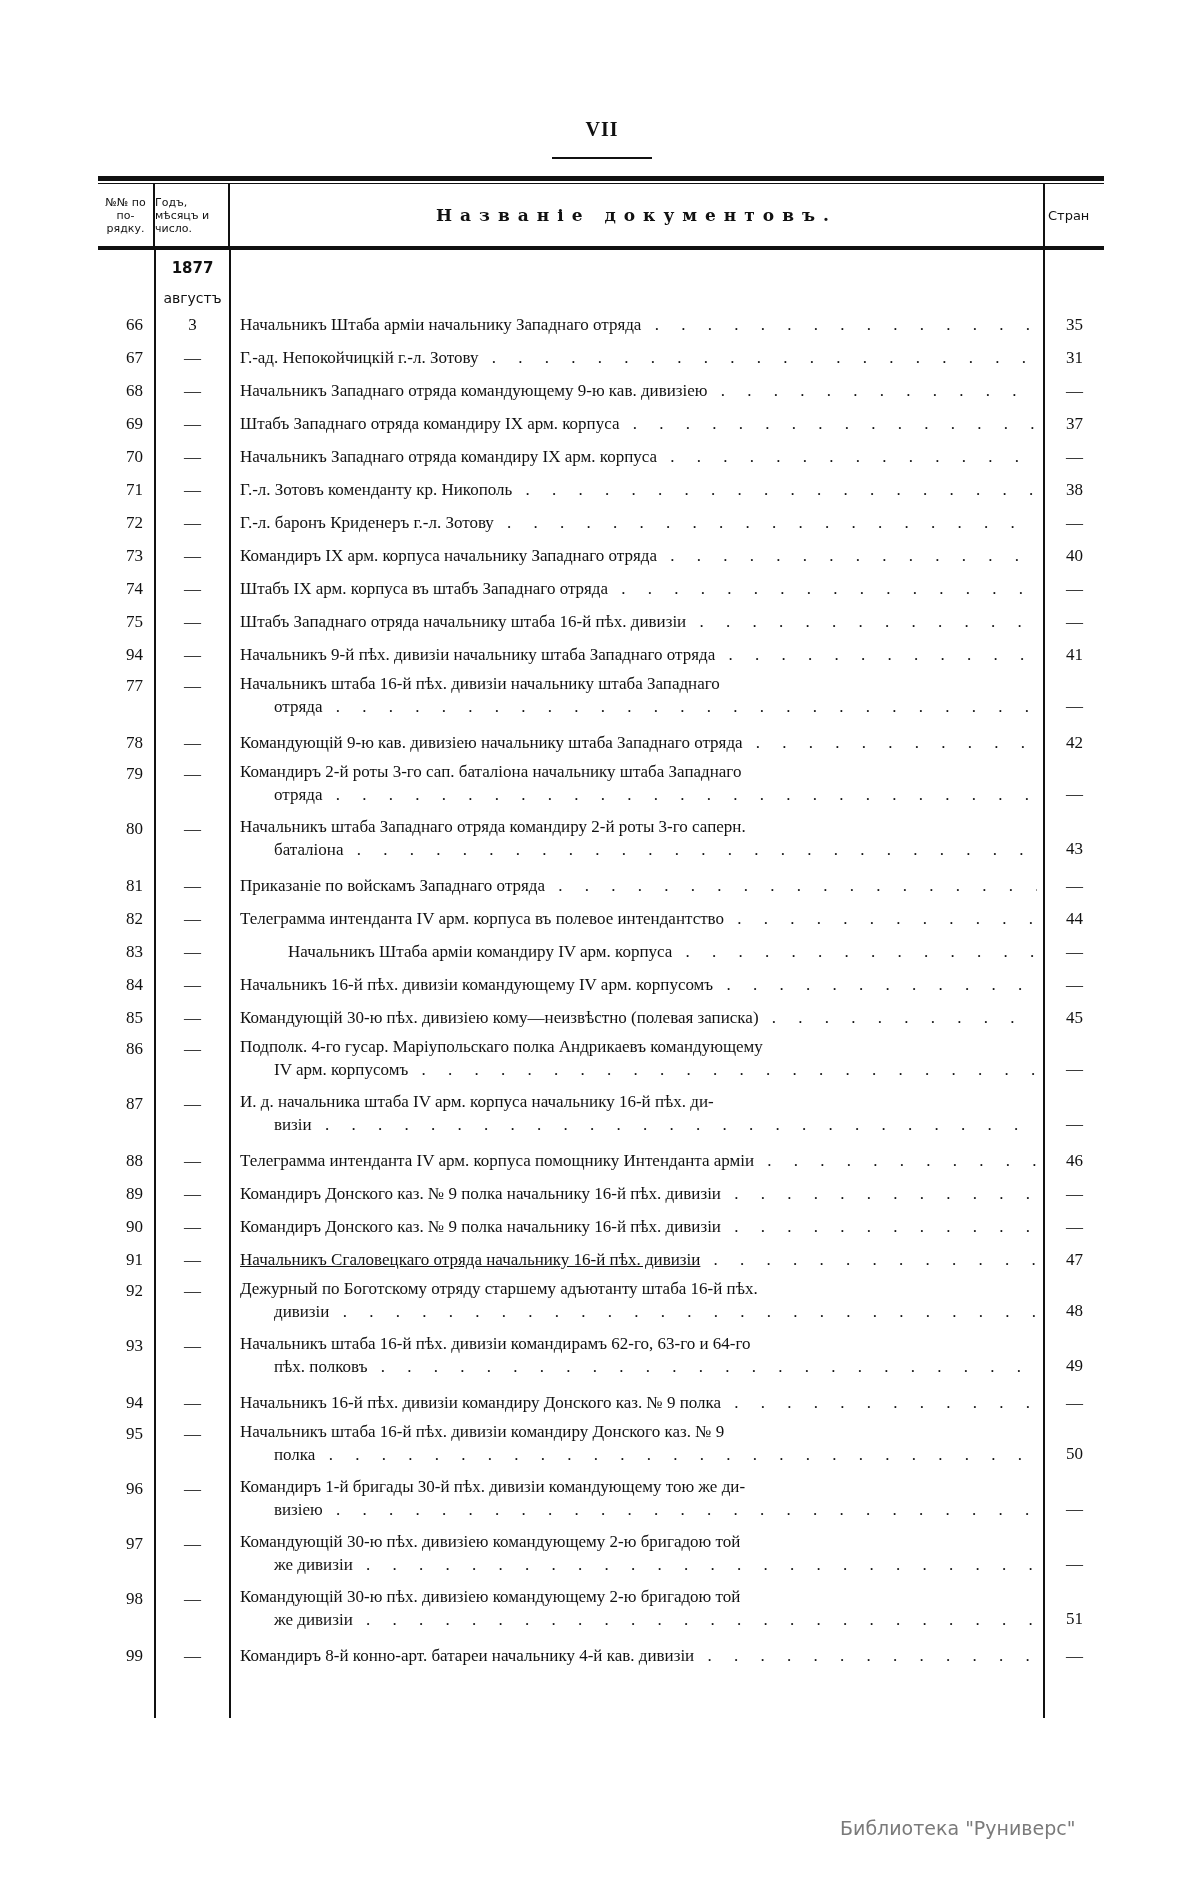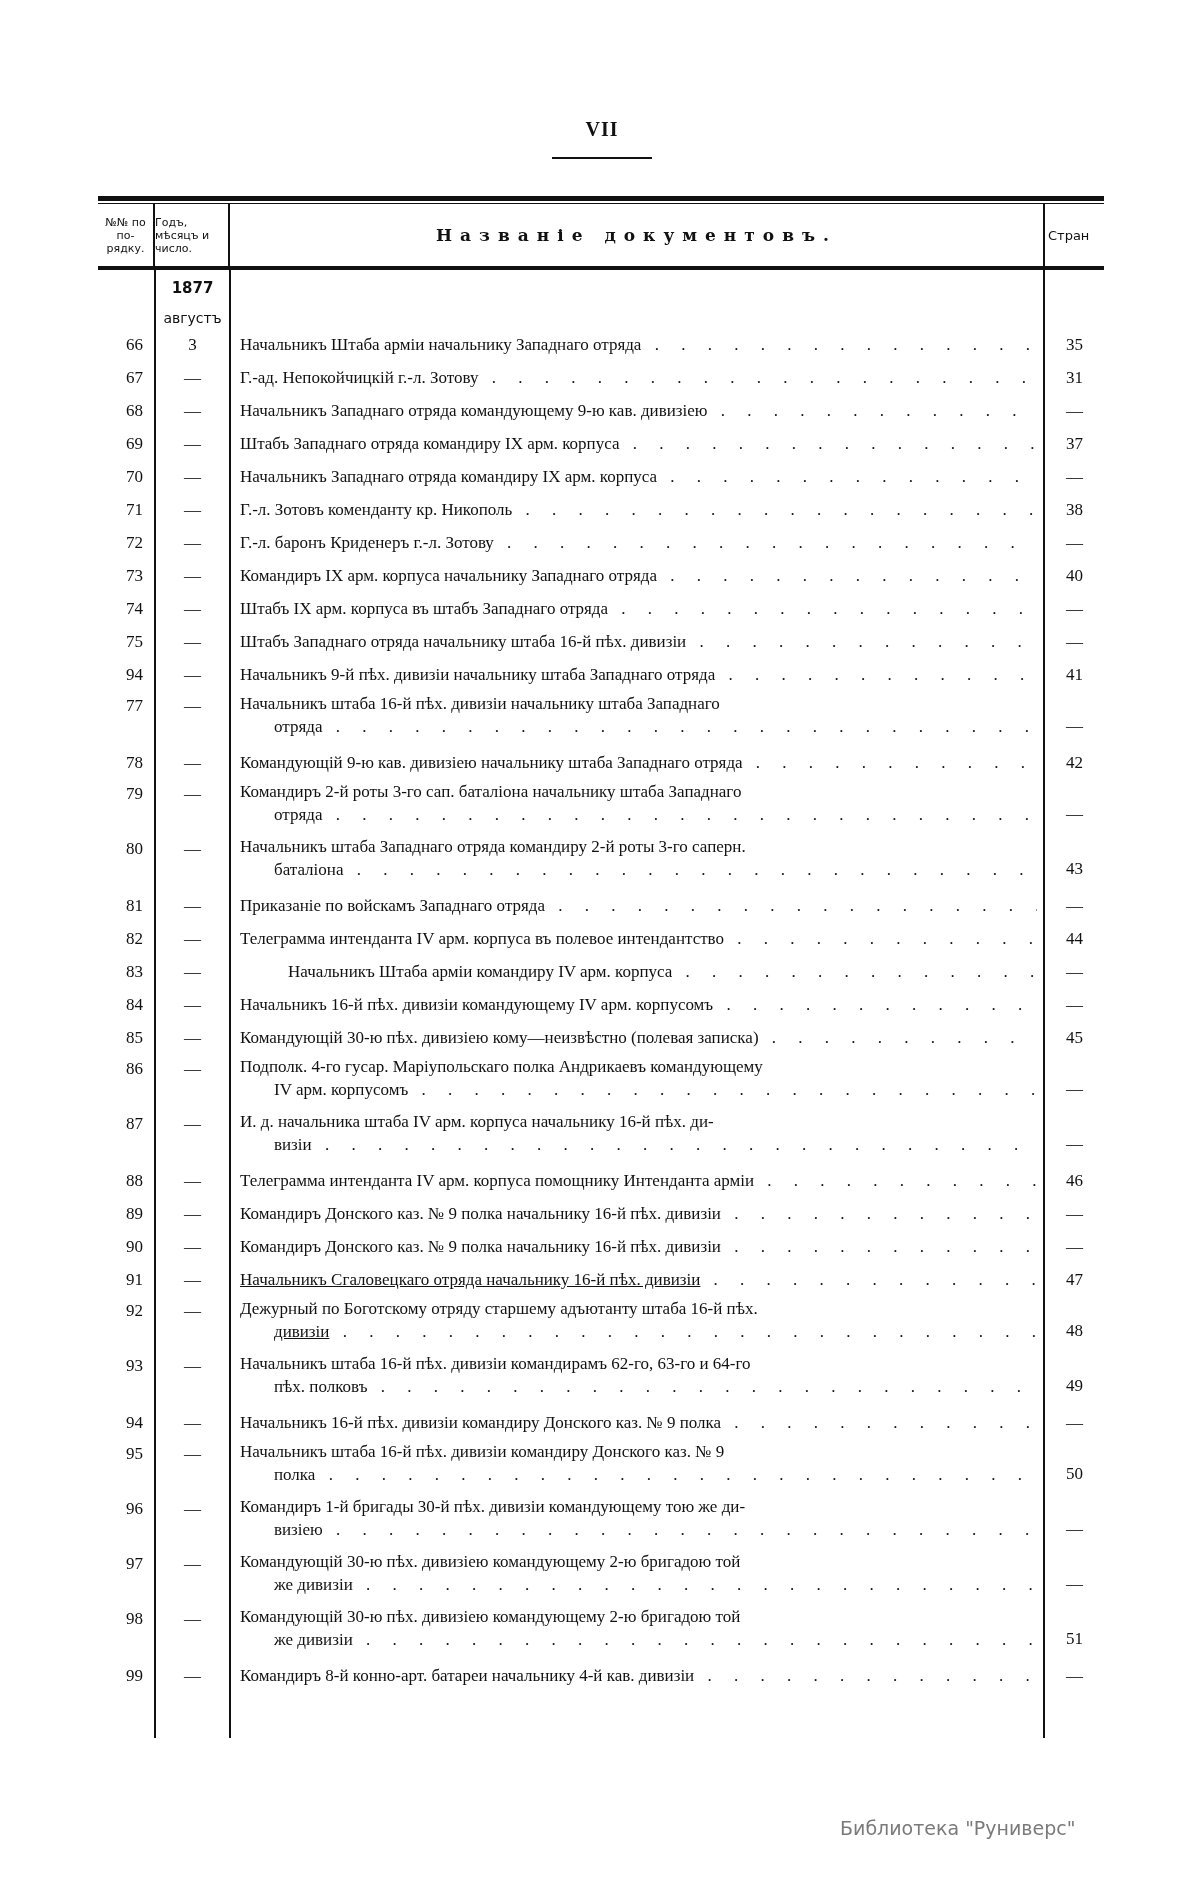--- a/index.html
+++ b/index.html
@@ -7,21 +7,21 @@
     width: 1200px; height: 1879px; position: relative; overflow: hidden;
     font-family: "Liberation Serif", "DejaVu Serif", serif; color: #111;
   }
   .page-number {
     position: absolute; top: 118px; left: 552px; width: 100px; text-align: center;
     font-size: 20px; font-weight: bold; letter-spacing: 1px;
   }
   .page-rule {
     position: absolute; top: 157px; left: 552px; width: 100px; height: 2px; background: #111;
   }
-  .table-wrap { position: absolute; left: 98px; top: 196px; width: 1006px; }
+  .table-wrap { position: absolute; left: 98px; top: 176px; width: 1006px; }
   .rule-top-thick { height: 5px; background: #111; }
   .rule-top-thin { height: 1px; background: #111; margin-top: 2px; }
   .header {
     display: flex; height: 62px; position: relative;
   }
   .col-num { width: 57px; }
   .col-date { width: 75px; }
   .col-title { width: 815px; }
   .col-page { width: 59px; }
   .header .cell { box-sizing: border-box; display: flex; align-items: center; }
@@ -306,21 +306,21 @@
           <div class="col-title">
             <div class="title-line title-l1"><div class="" style="display: inline; text-decoration: underline;">Начальникъ Сгаловецкаго отряда начальнику 16-й пѣх. дивизіи</div><span class="leader"> . . . . . . . . . . . . . . . . . . . . . . . . . . . . . . . . . . . . . . .</span></div>
           </div>
           <div class="col-page">47</div>
         </div>
         <div class="row double">
           <div class="col-num">92</div>
           <div class="col-date">—</div>
           <div class="col-title">
             <div class="title-line title-l1"><div class="" style="display: inline;">Дежурный по Боготскому отряду старшему адъютанту штаба 16-й пѣх.</div></div>
-            <div class="title-line title-l2"><div class="" style="display: inline; text-decoration: underline;">дивизіи</div><span class="leader"> . . . . . . . . . . . . . . . . . . . . . . . . . . . . . . . . . . . . . . . . . .</span></div>
+            <div class="title-line title-l2"><div class="" style="display: inline;">дивизіи</div><span class="leader"> . . . . . . . . . . . . . . . . . . . . . . . . . . . . . . . . . . . . . . . . . .</span></div>
           </div>
           <div class="col-page">48</div>
         </div>
         <div class="row double">
           <div class="col-num">93</div>
           <div class="col-date">—</div>
           <div class="col-title">
             <div class="title-line title-l1"><div class="" style="display: inline;">Начальникъ штаба 16-й пѣх. дивизіи командирамъ 62-го, 63-го и 64-го</div></div>
             <div class="title-line title-l2"><div class="" style="display: inline;">пѣх. полковъ</div><span class="leader"> . . . . . . . . . . . . . . . . . . . . . . . . . . . . . . . . . . . . . . . . . .</span></div>
           </div>

